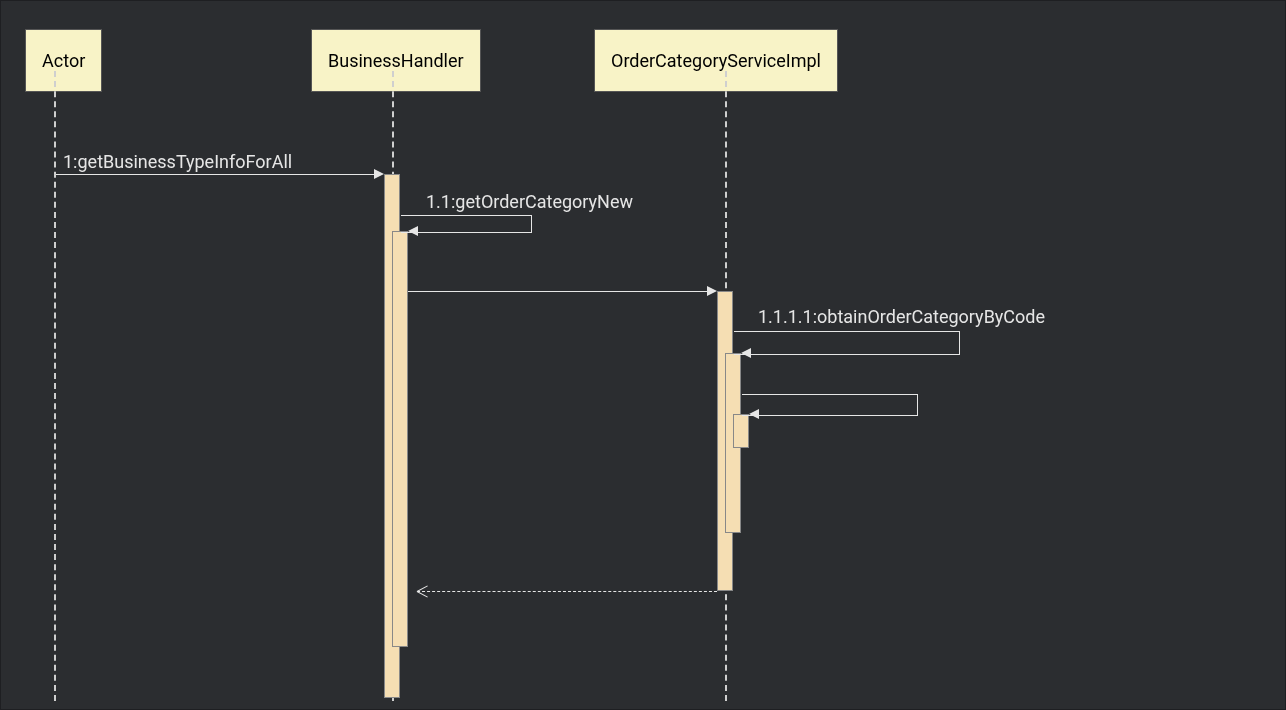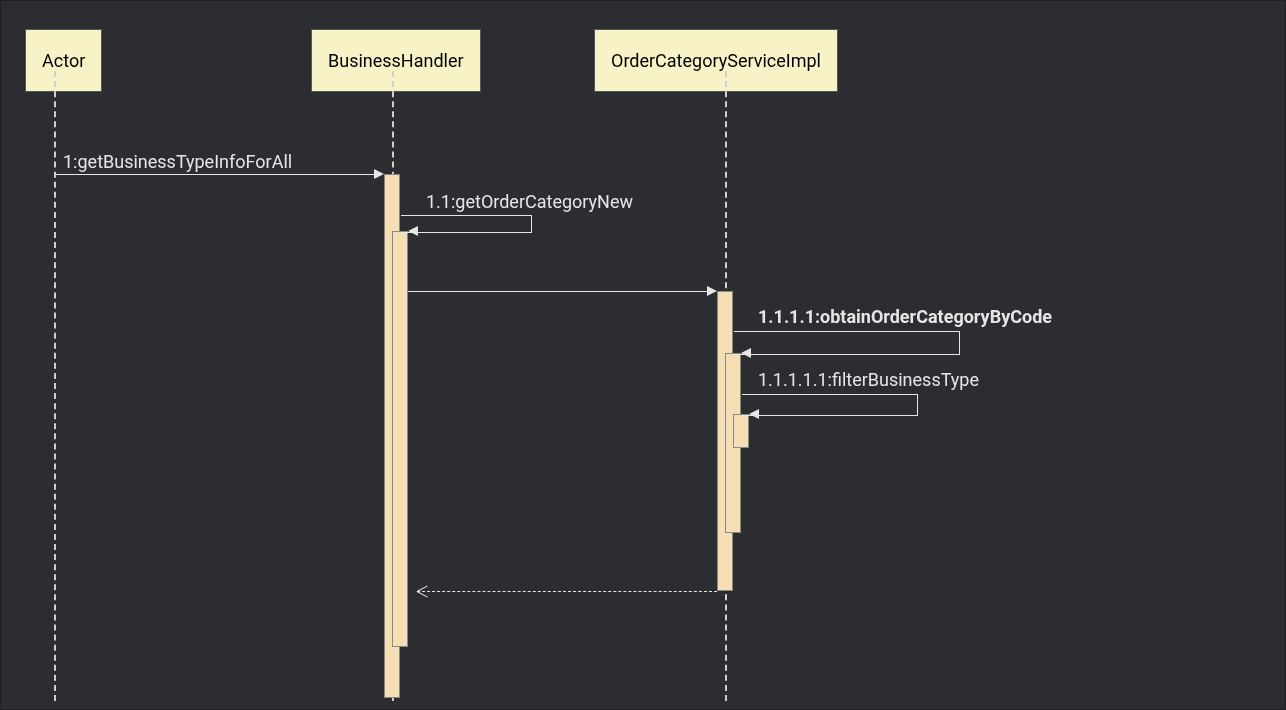--- a/index.html
+++ b/index.html
@@ -46,24 +46,23 @@
   <div class="arrow-line" style="left:55px;top:173px;width:318px;"></div>
   <div class="arrow-head solid-right" style="left:373px;top:168px;"></div>
 
   <div class="msg-label" style="left:425px;top:190px;">1.1:getOrderCategoryNew</div>
   <div class="self-call" style="left:400px;top:214px;width:130px;height:16px;"></div>
   <div class="arrow-head solid-right" style="left:407px;top:225px;transform:scaleX(-1);"></div>
 
   <div class="arrow-line" style="left:407px;top:290px;width:299px;"></div>
   <div class="arrow-head solid-right" style="left:706px;top:285px;"></div>
 
-  <div class="msg-label" style="left:757px;top:305px;font-weight:bold;">1.1.1.1:obtainOrderCategoryByCode</div>
+  <div class="msg-label" style="left:757px;top:305px;">1.1.1.1:obtainOrderCategoryByCode</div>
   <div class="self-call" style="left:733px;top:330px;width:225px;height:22px;"></div>
   <div class="arrow-head solid-right" style="left:740px;top:347px;transform:scaleX(-1);"></div>
 
-  <div class="msg-label" style="left:757px;top:368px;">1.1.1.1.1:filterBusinessType</div>
   <div class="self-call" style="left:741px;top:393px;width:175px;height:20px;"></div>
   <div class="arrow-head solid-right" style="left:748px;top:408px;transform:scaleX(-1);"></div>
 
   <div class="arrow-line dashed" style="left:416px;top:590px;width:300px;"></div>
   <div class="arrow-head open-left" style="left:416px;top:590px;"></div>
 
 </div>
 
 </body></html>

